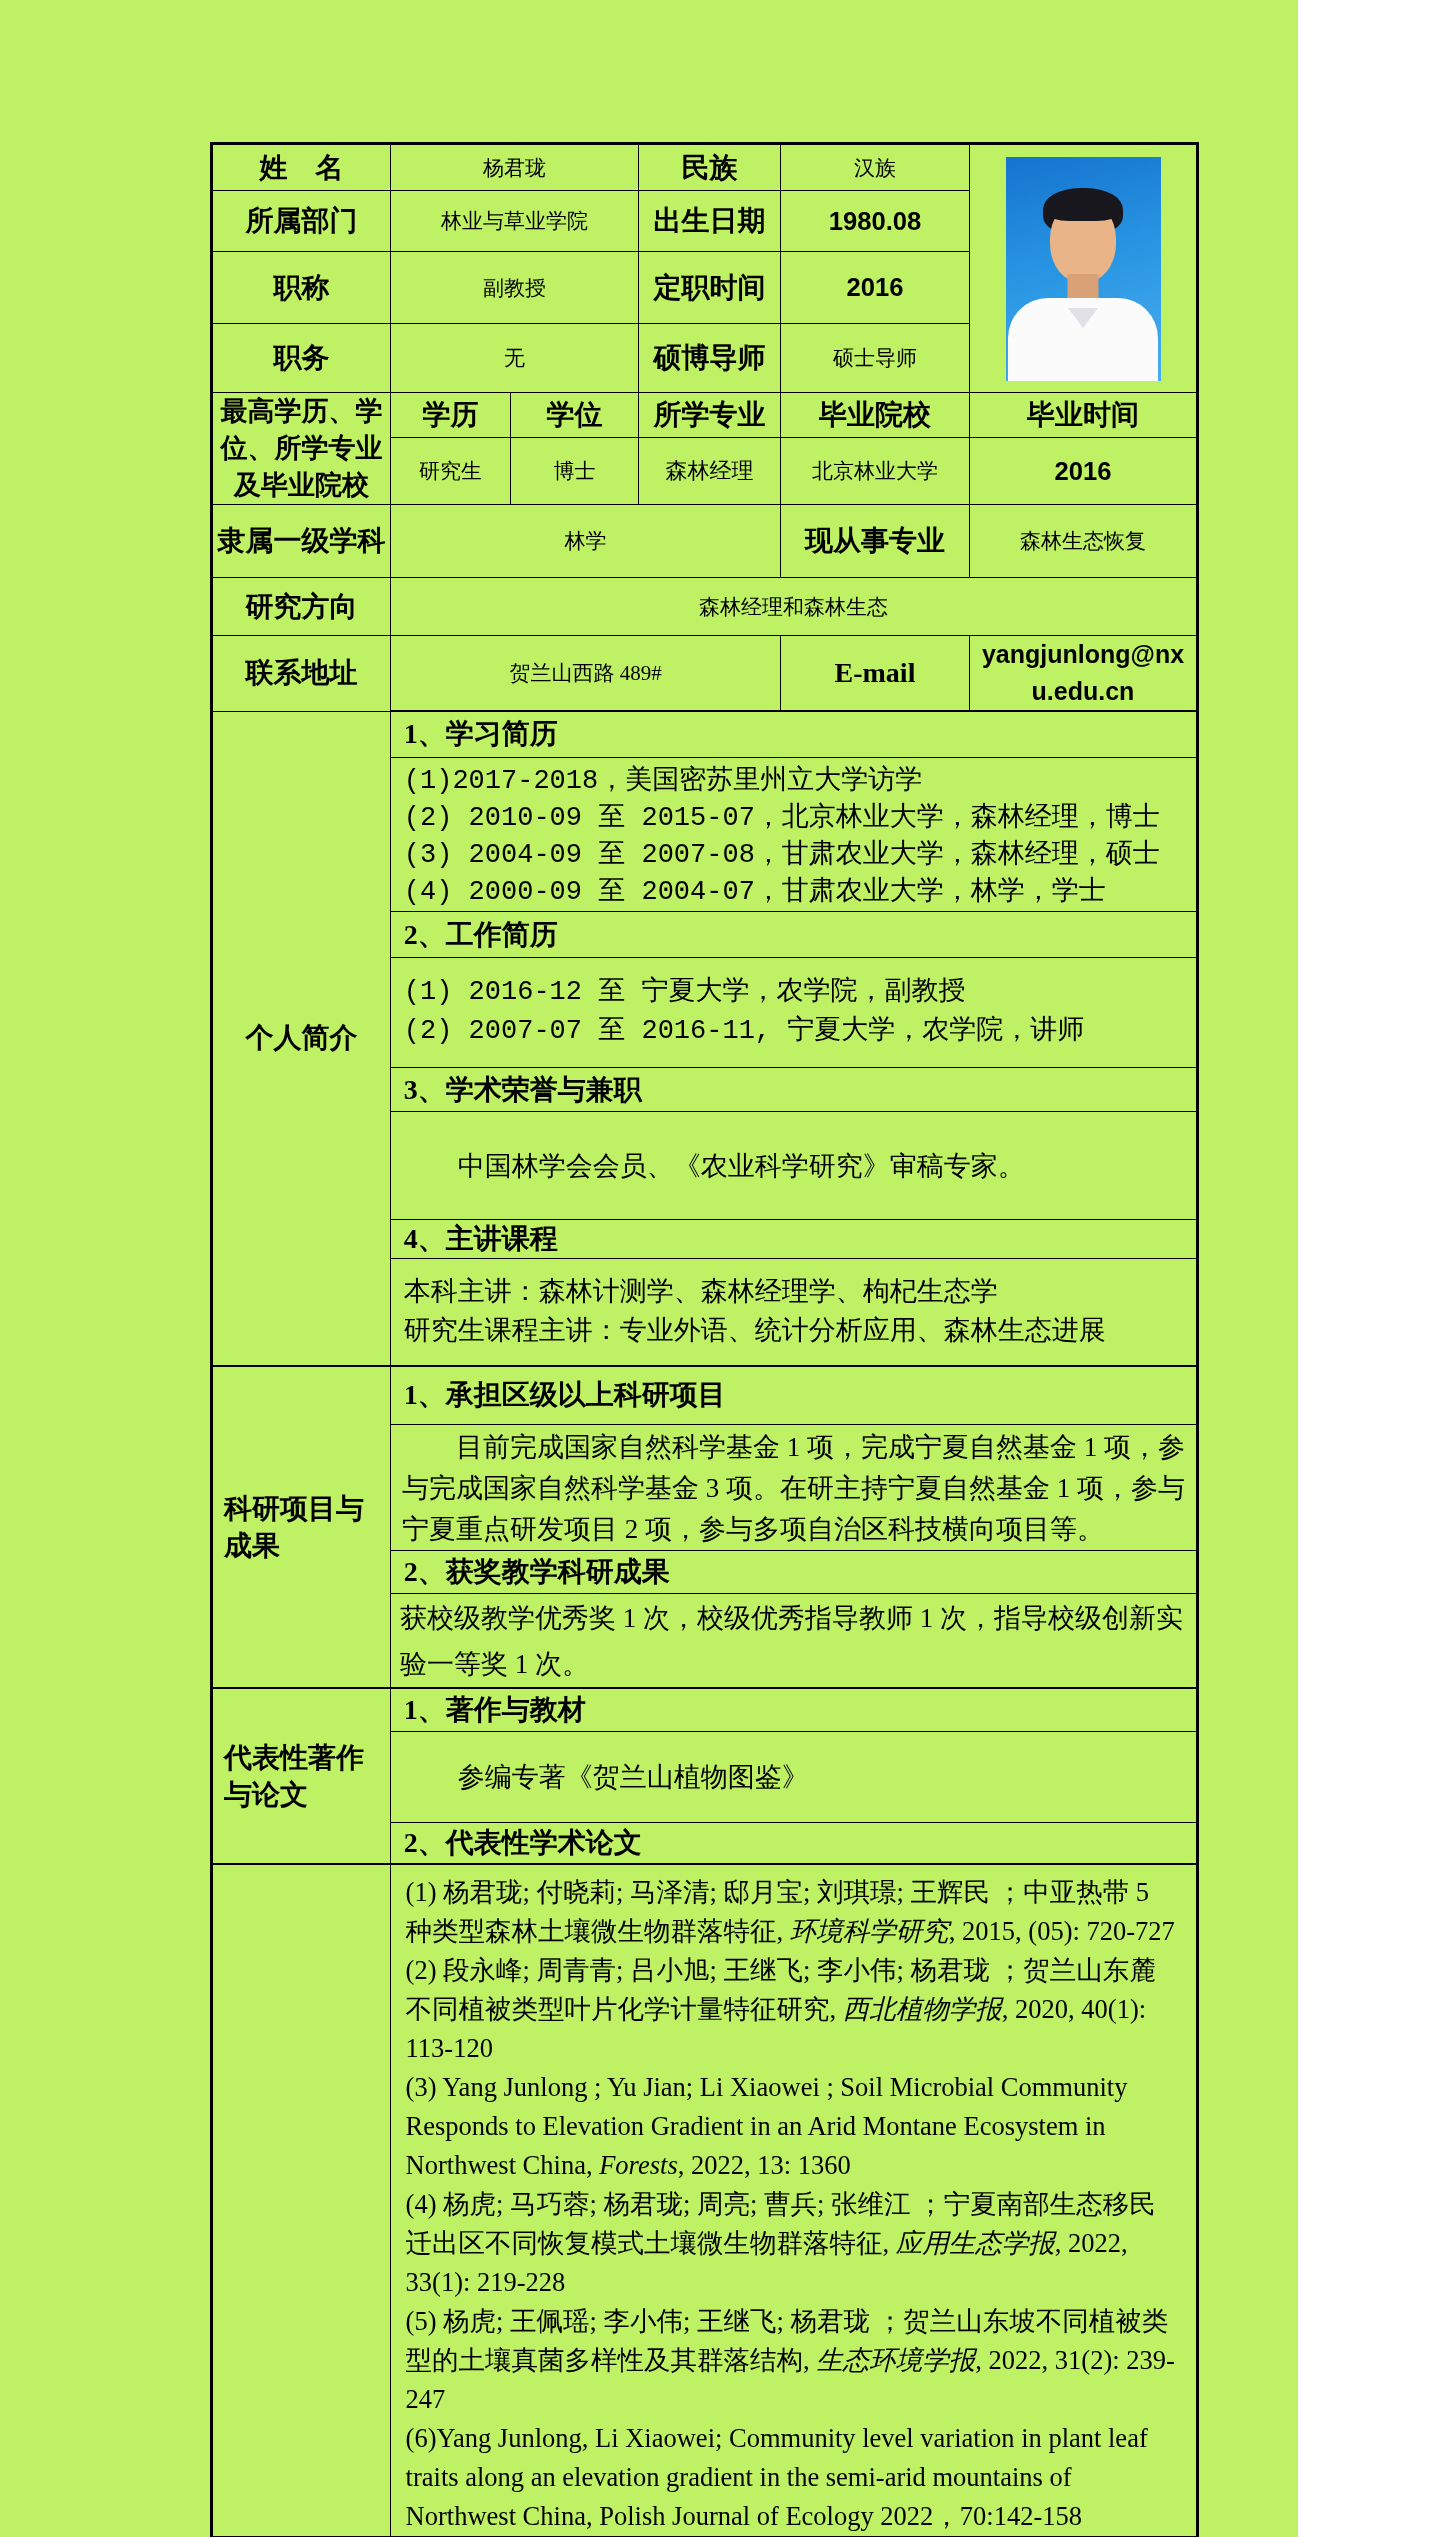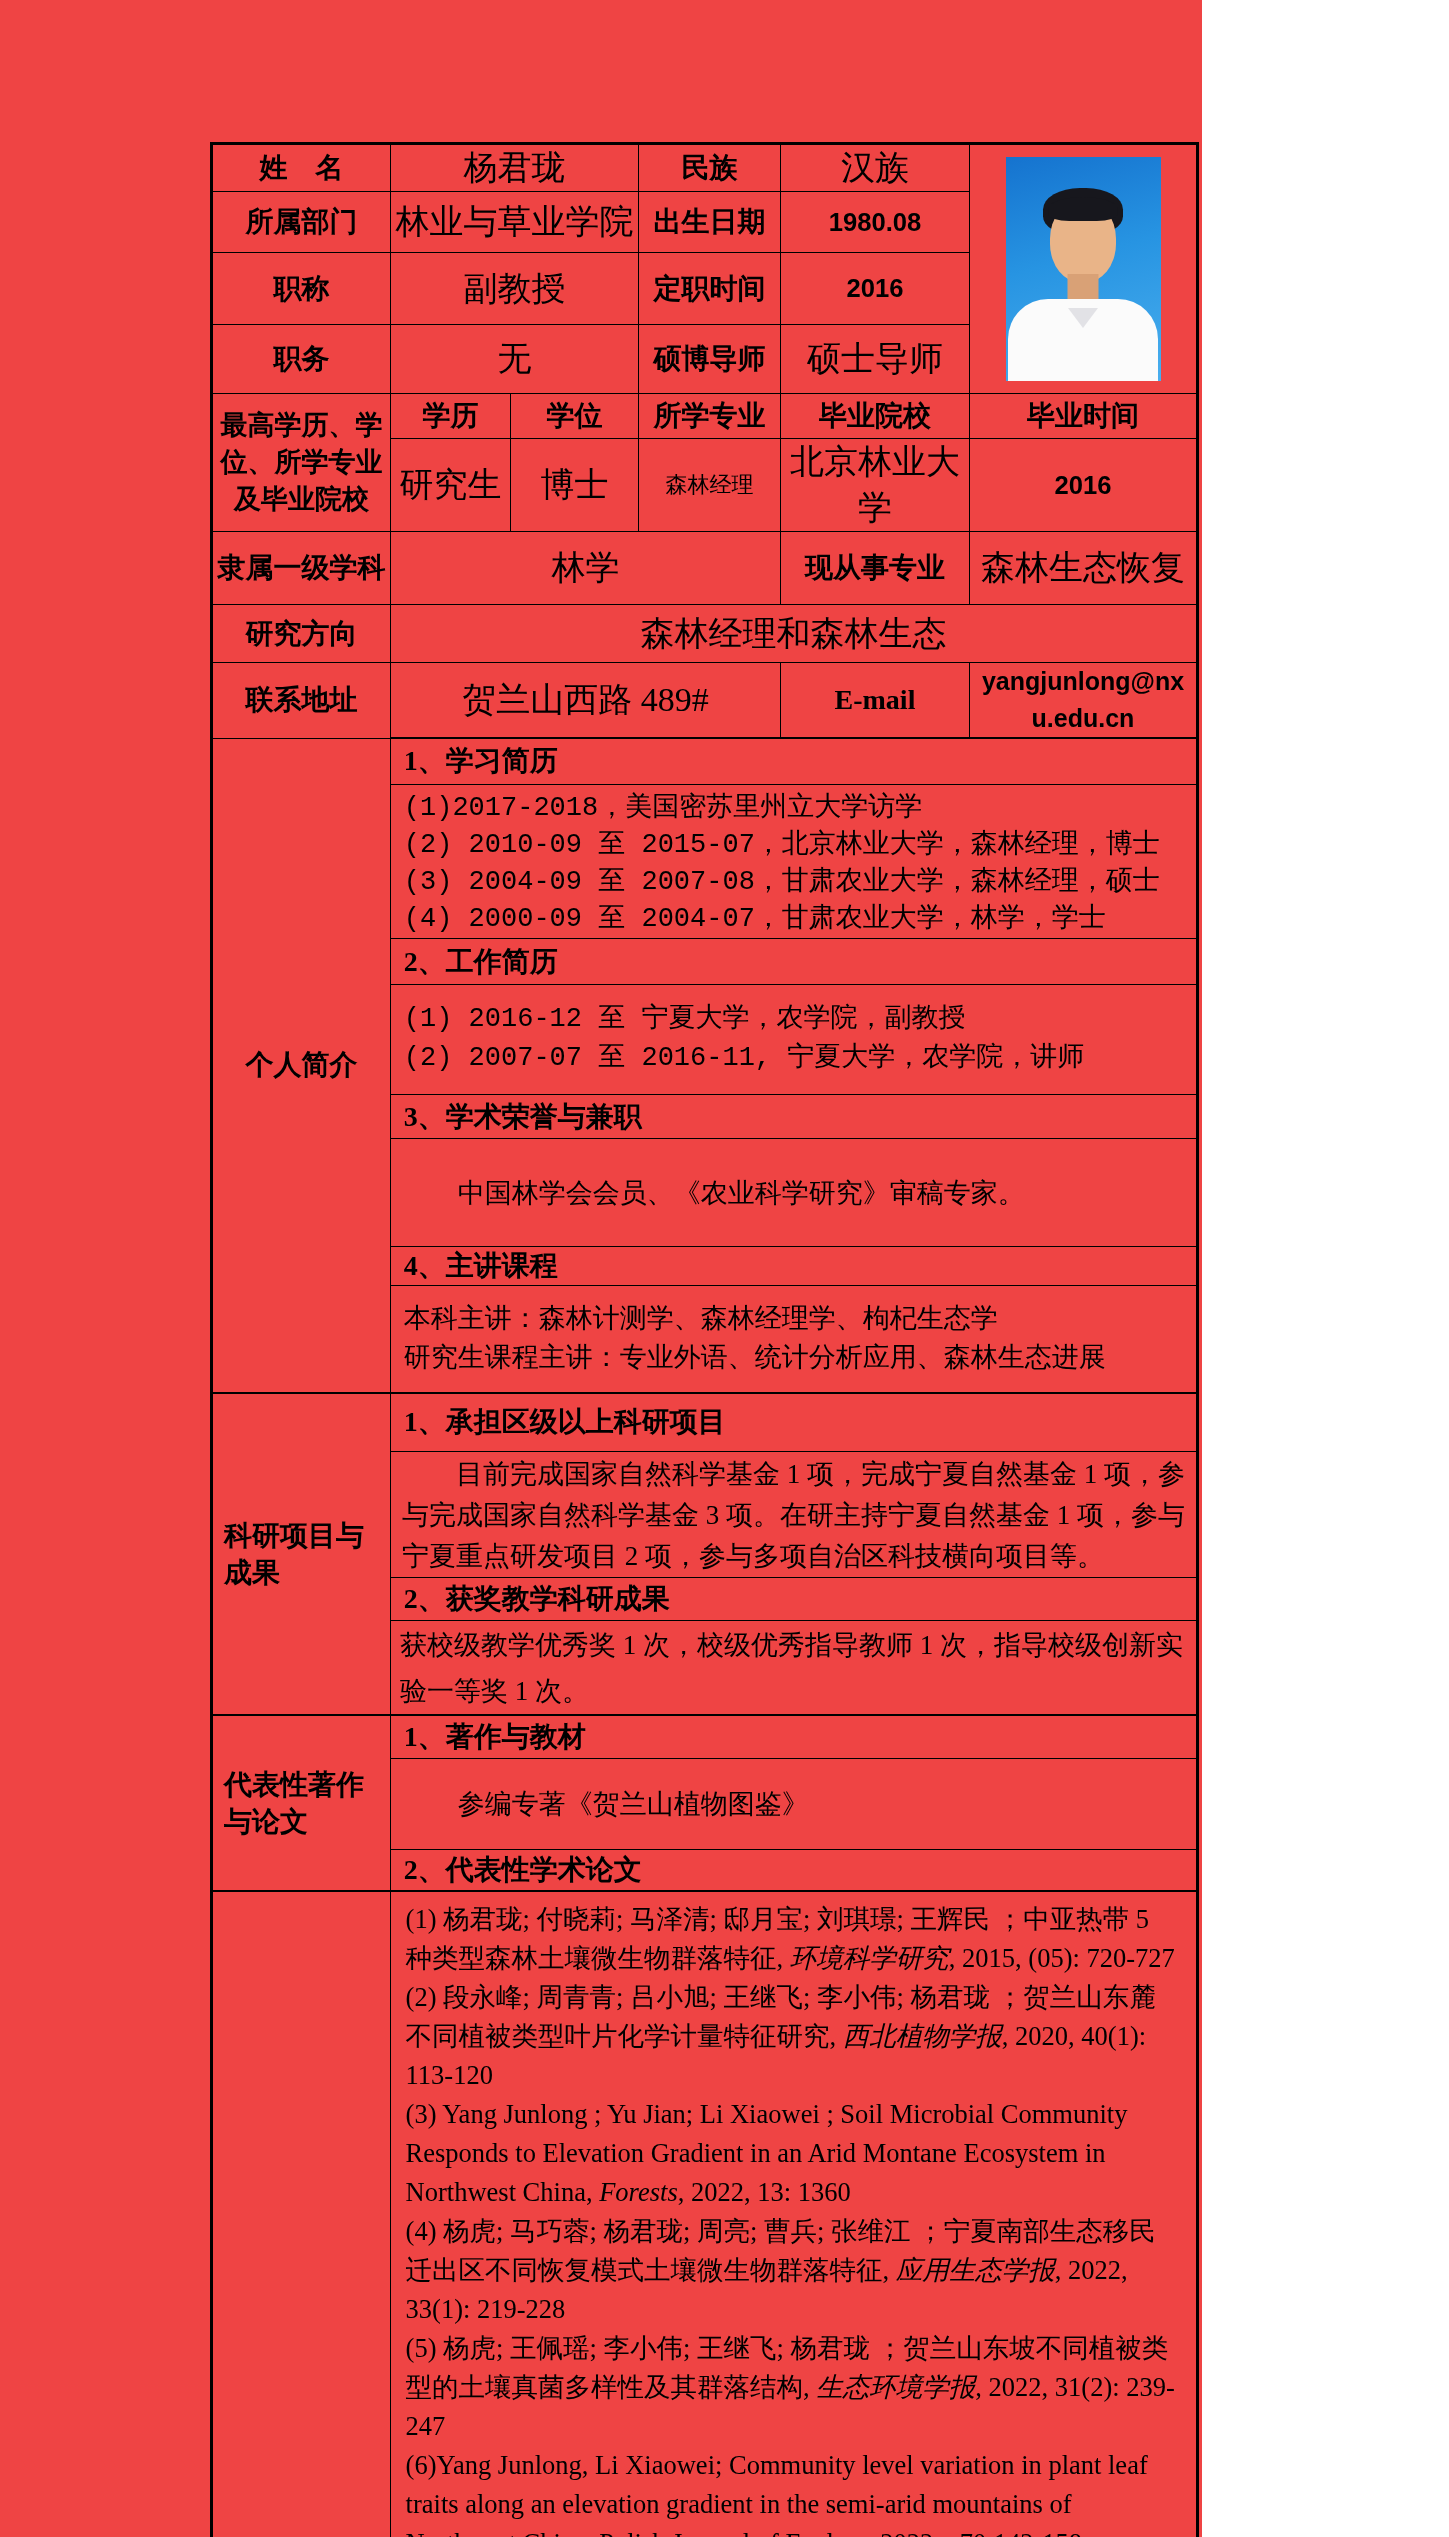--- a/index.html
+++ b/index.html
@@ -1,27 +1,27 @@
 <!DOCTYPE html>
 <html style="font-size:14.6px"><head>
 <meta charset="utf-8">
 <style>
   * { margin:0; padding:0; box-sizing:border-box; }
   html,body { width:1450px; height:2538px; background:#ffffff;
     font-family:"Liberation Serif","DejaVu Serif",serif; color:#000; }
-  .sheet { position:relative; width:1202px; height:2538px; background:#ef4444; overflow:hidden; }
+  .sheet { position:relative; width:1298px; height:2538px; background:#bef264; overflow:hidden; }
 
   table.profile { position:absolute; left:210px; top:142px; width:987px;
     border-collapse:collapse; table-layout:fixed; border:3.7px solid #000; }
   td { border:1.8px solid #000; vertical-align:middle; overflow:hidden; }
 
   
   .lbl  { font-weight:bold; font-size:28px; text-align:center; }
   .lbl2 { font-weight:bold; font-size:28px; text-align:left; padding:0 11px; line-height:37px; }
-  .val  { font-size:34px; text-align:center; }
+  .val  { font-size:21px; text-align:center; }
   .valsm{ font-size:22px; text-align:center;font-family:Liberation Serif, serif; }
   .num  { font-family:"Liberation Sans","DejaVu Sans",sans-serif; font-weight:bold; font-size:25.6px; text-align:center; }
   .email { font-family:"Liberation Sans","DejaVu Sans",sans-serif; font-weight:bold; font-size:25px;
     text-align:center; word-break:break-all; line-height:37px; padding:0 5.5px;margin-top:46px; }
 
   .sechdr { font-weight:bold; font-size:28px; text-align:left; padding:0 12.8px; }
   .body   { font-size:27px; text-align:left; vertical-align:top; padding:5.5px 12.8px 0 12.8px; line-height:37px;font-family:Liberation Mono, monospace; }
   .body .line { white-space:nowrap; }
   .body-mid { font-size:27px; text-align:left; padding:0 12.8px; }
   .indent { text-indent:2em; }

